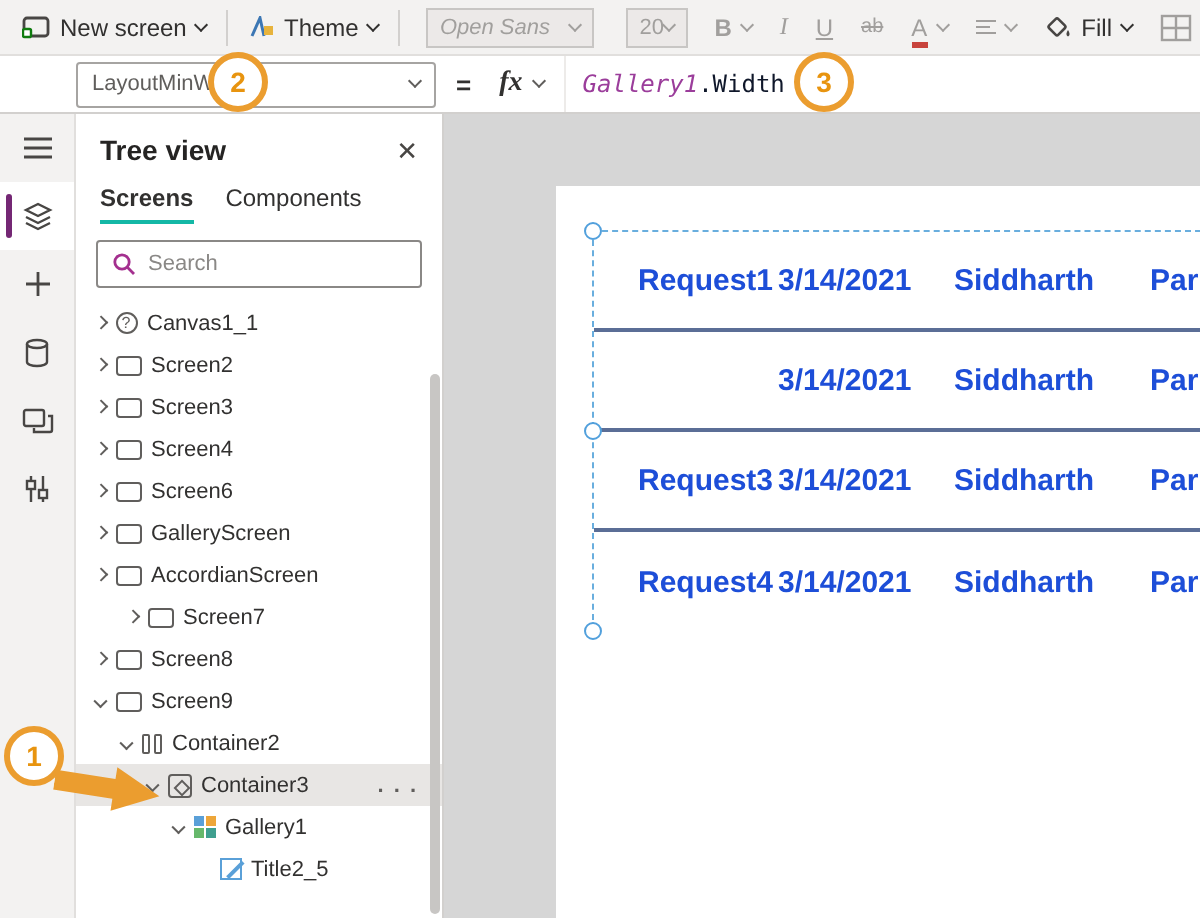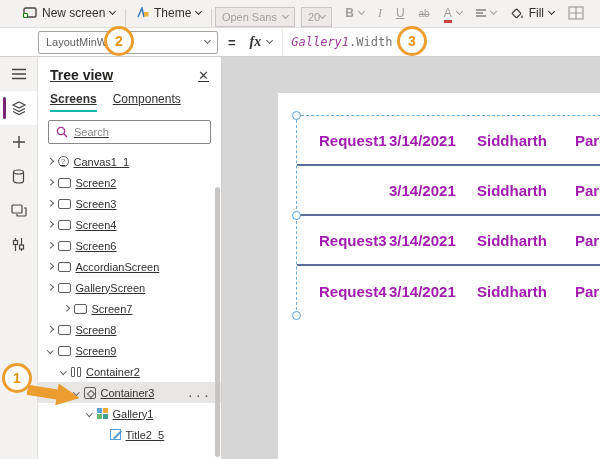--- a/index.html
+++ b/index.html
@@ -1,48 +1,48 @@
 <!DOCTYPE html>
 <html><head>
 <meta charset="utf-8">
 <style>
   * { margin:0; padding:0; box-sizing:border-box; }
   html,body { width:600px; height:459px; }
   body { font-family:"Liberation Sans","DejaVu Sans",sans-serif; font-size:12px; color:#323130; background:#fff; overflow:hidden; }
   #app { position:relative; width:600px; height:459px; overflow:hidden; background:#fff; }
 
   
-  .toolbar { height:28px; background:#f3f2f1; border-bottom:1px solid #e1dfdd; display:flex; align-items:flex-end; padding:0 16px; white-space:nowrap; }
+  .toolbar { height:28px; background:#f3f2f1; border-bottom:1px solid #e1dfdd; display:flex; align-items:center; padding:0 4px; white-space:nowrap; }
   .tb-btn { display:flex; align-items:center; gap:5px; padding:0 7px; height:28px; cursor:pointer; color:#323130; font-size:12px; }
   .tb-btn.dis { color:#a19f9d; }
   .tb-div { width:1px; height:18px; background:#d2d0ce; margin:0 3px; }
   .combo { height:20px; border:1px solid #c8c6c4; background:#ece9e8; color:#a19f9d; display:flex; align-items:center; justify-content:space-between; font-size:11px; padding:0 6px; }
-  .combo.font { width:126px; margin:0 0; }
+  .combo.font { width:126px; margin:0 10px;font-style:italic; }
   .combo.size { width:42px; margin:0 6px; }
   .chev { width:5px; height:5px; border-right:1.2px solid currentColor; border-bottom:1.2px solid currentColor; display:inline-block; flex:0 0 auto; }
   .chev.down { transform:rotate(45deg); margin-top:-3px; }
   .u-line { text-decoration:underline; }
   .strike { text-decoration:line-through; font-size:10px; }
   .fontcolor { position:relative; }
   .fontcolor i { position:absolute; left:0; right:0; bottom:-3px; height:3px; background:#c8433c; }
   .alignicon span { display:block; height:1.4px; background:#a19f9d; margin:1.6px 0; }
   .alignicon span:nth-child(1){width:10px} .alignicon span:nth-child(2){width:7px} .alignicon span:nth-child(3){width:10px}
 
   
   .fbar { height:29px; background:#fff; border-bottom:1px solid #d2d0ce; display:flex; align-items:center; position:relative; }
   .prop-dd { margin-left:38px; width:180px; height:23px; border:1px solid #a6a4a2; border-radius:2px; background:#fff; display:flex; align-items:center; justify-content:space-between; padding:0 7px; font-size:11px; color:#605e5c; cursor:pointer; }
   .eq { font-weight:700; font-size:13px; margin:0 8px 0 10px; color:#323130; }
   .fx-dd { display:flex; align-items:center; gap:6px; padding:0 10px 0 6px; border-right:1px solid #edebe9; height:100%; cursor:pointer; }
   .fx-dd .fx { font-style:italic; font-family:"Liberation Serif","DejaVu Serif",serif; font-size:14px; font-weight:600; }
   .formula { font-family:"DejaVu Sans Mono","Liberation Mono",monospace; font-size:12px; margin-left:8px; }
   .formula .ent { font-style:italic; color:#9b3d9b; }
-  .formula .rest { color:#737373; }
-
-  
-  .main { display:flex; height:402px;text-decoration:underline; }
+  .formula .rest { color:#0f172a; }
+
+  
+  .main { display:flex; height:402px; }
 
   .rail { width:38px; background:#f3f2f1; border-right:1px solid #e1dfdd; display:flex; flex-direction:column; align-items:stretch; flex:0 0 auto; }
   .rail-item { height:34px; display:flex; align-items:center; justify-content:center; color:#484644; cursor:pointer; position:relative; }
   .rail-item.sel { background:#fff; }
   .rail-item.sel::before { content:""; position:absolute; left:3px; top:6px; bottom:6px; width:3px; background:#742774; border-radius:2px; }
   .rail-item svg { display:block; }
 
   .panel { width:184px; background:#fff; border-right:1px solid #d2d0ce; position:relative; flex:0 0 auto; overflow:hidden; }
   .panel-head { display:flex; align-items:center; justify-content:space-between; padding:10px 12px 0 12px; }
   .panel-title { font-size:14px; font-weight:700; color:#252423; }
@@ -75,21 +75,21 @@
   .i-label { width:11px; height:11px; border:1.1px solid #5aa0d8; position:relative; flex:0 0 auto; }
   .i-label::after { content:""; position:absolute; left:1px; top:4px; width:11px; height:1.5px; background:#5aa0d8; transform:rotate(-45deg); }
   .scrollthumb { position:absolute; right:1px; top:130px; bottom:2px; width:5px; background:#c8c6c4; border-radius:3px; }
 
   
   .canvas-wrap { flex:1 1 auto; background:#d6d6d6; position:relative; overflow:hidden; }
   .canvas { position:absolute; left:56px; top:36px; right:-2px; bottom:-2px; background:#fff; }
   .gallery { position:absolute; left:18px; top:22px; width:400px; height:200px; border-top:1px dashed #69aede; border-left:1px dashed #69aede; border-bottom:1px dashed #69aede; }
   .g-row { position:relative; height:50px; background:#fff; }
   .g-row.sep { border-bottom:2px solid #5b6e96; box-shadow:0 1px 0 rgba(170,183,216,.9); }
-  .g-row span { position:absolute; top:0; height:100%; display:flex; align-items:center; font-size:15px; font-weight:600; color:#a21caf; white-space:nowrap; }
+  .g-row span { position:absolute; top:0; height:100%; display:flex; align-items:center; font-size:15px; font-weight:600; color:#1d4ed8; white-space:nowrap; }
   .handle { position:absolute; width:9px; height:9px; border-radius:50%; background:#fff; border:1.5px solid #52a0dc; left:-5px; z-index:3; }
   .handle.tl { top:-5px; } .handle.ml { top:95px; } .handle.bl { top:195px; }
 
   
   .ann-circle { position:absolute; width:30px; height:30px; border-radius:50%; background:#fff; border:3px solid #eb9d2f; color:#e8940f; font-weight:700; font-size:14px; display:flex; align-items:center; justify-content:center; z-index:10; }
   .ann-arrow { position:absolute; z-index:10; }
 </style>
 </head>
 <body>
 
@@ -257,26 +257,26 @@
             <span>Screen4</span>
           </div>
           <div class="tree-item" style="padding-left: 10px;">
             <i class="tchev right"></i>
             <span class="i-screen"></span>
             <span>Screen6</span>
           </div>
           <div class="tree-item" style="padding-left: 10px;">
             <i class="tchev right"></i>
             <span class="i-screen"></span>
+            <span>GalleryScreen</span>
+          </div>
+          <div class="tree-item" style="padding-left: 10px;">
+            <i class="tchev right"></i>
+            <span class="i-screen"></span>
             <span>AccordianScreen</span>
-          </div>
-          <div class="tree-item" style="padding-left: 10px;">
-            <i class="tchev right"></i>
-            <span class="i-screen"></span>
-            <span>GalleryScreen</span>
           </div>
           <div class="tree-item" style="padding-left: 26px;">
             <i class="tchev right"></i>
             <span class="i-screen"></span>
             <span>Screen7</span>
           </div>
           <div class="tree-item" style="padding-left: 10px;">
             <i class="tchev right"></i>
             <span class="i-screen"></span>
             <span>Screen8</span>

